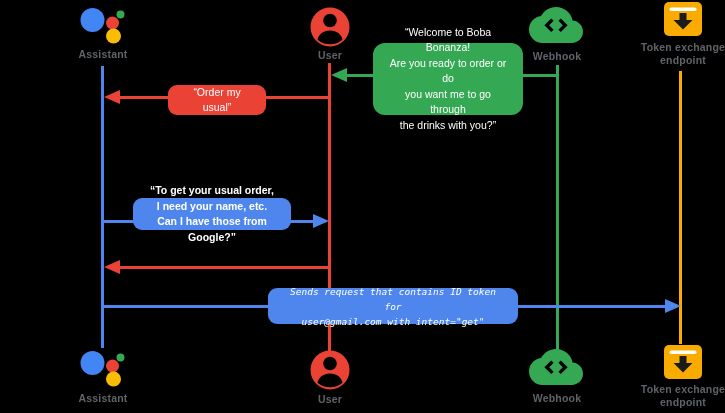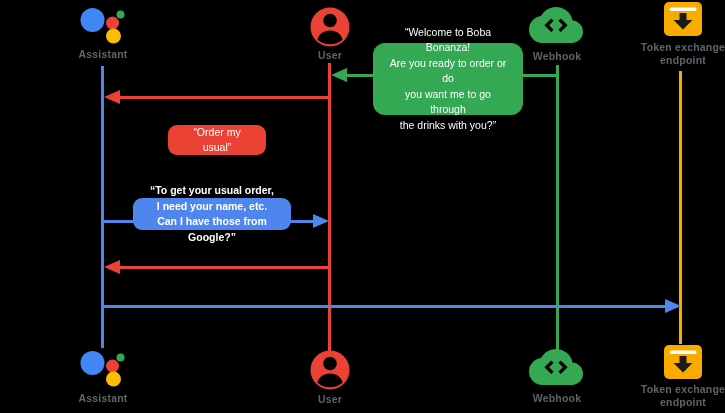--- a/index.html
+++ b/index.html
@@ -49,28 +49,30 @@
   <div class="tri tri-left c-red" style="left:104px;top:260px;"></div>
 
   <div class="hline c-blue" style="left:103px;top:305px;width:563px;"></div>
   <div class="tri tri-right c-blue" style="left:665px;top:299px;"></div>
 
   <div class="msg green-bg" style="left:373px;top:43px;width:150px;height:72px;">“Welcome to Boba Bonanza!
 Are you ready to order or do
 you want me to go through
 the drinks with you?”</div>
 
-  <div class="msg red-bg" style="left:168px;top:85px;width:98px;height:26px;margin-top:40px;">“Order my usual”</div>
+  <div class="msg red-bg" style="left:168px;top:85px;width:98px;height:26px;">“Order my usual”</div>
 
 
   <div class="msg blue-bg" style="left:133px;top:198px;width:158px;height:32px;font-weight:bold;">“To get your usual order,
 I need your name, etc.
 Can I have those from Google?”</div>
 
 
+  <div class="msg blue-bg mono" style="left:268px;top:288px;width:250px;height:36px;">Sends request that contains ID token for
+user@gmail.com with intent="get"</div>
 
   <svg class="icon" style="left:79px;top:4px;" width="48" height="40" viewBox="0 0 48 40">
     <circle cx="13.5" cy="16" r="12" fill="#4285f4"></circle>
     <circle cx="33.5" cy="19" r="6.5" fill="#ea4335"></circle>
     <circle cx="41.5" cy="10.5" r="4" fill="#34a853"></circle>
     <circle cx="34.5" cy="32" r="7.5" fill="#fbbc04"></circle>
   </svg>
   <div class="actor-label" style="left:53px;top:48px;">Assistant</div>
 
   <svg class="icon" style="left:310px;top:7px;" width="40" height="40" viewBox="0 0 40 40">

